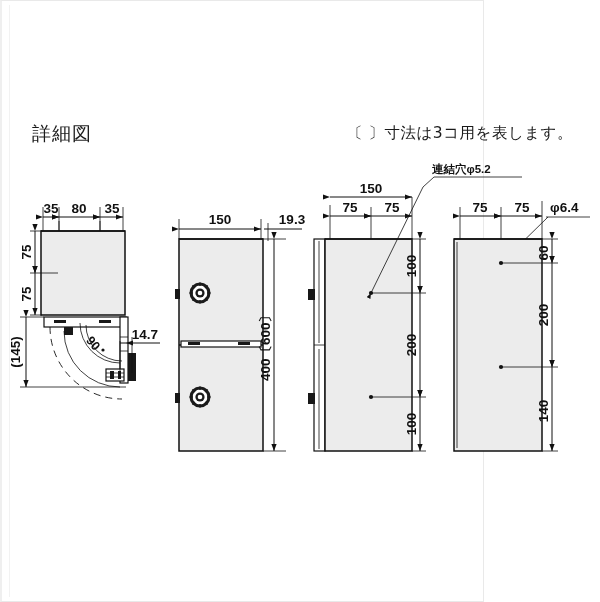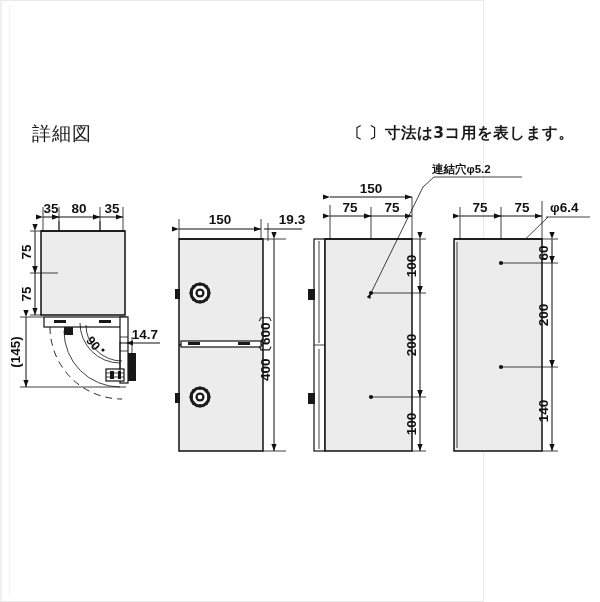--- a/index.html
+++ b/index.html
@@ -31,21 +31,21 @@
     font-family:"DejaVu Sans","Liberation Sans",sans-serif;
     font-weight:500;
     white-space:nowrap;
   }
   .note{
     position:absolute;
     left:345px;top:122px;
     font-size:15.5px;
     color:#1a1a1a;
     font-family:"DejaVu Sans","Liberation Sans",sans-serif;
-    font-weight:700;
+    font-weight:400;
     white-space:nowrap;
     letter-spacing:0.5px;
   }
   svg.draw{
     position:absolute;left:0;top:0;
     width:600px;height:602px;
   }
   text{
     font-family:"Liberation Sans","DejaVu Sans",sans-serif;
     fill:#111;

